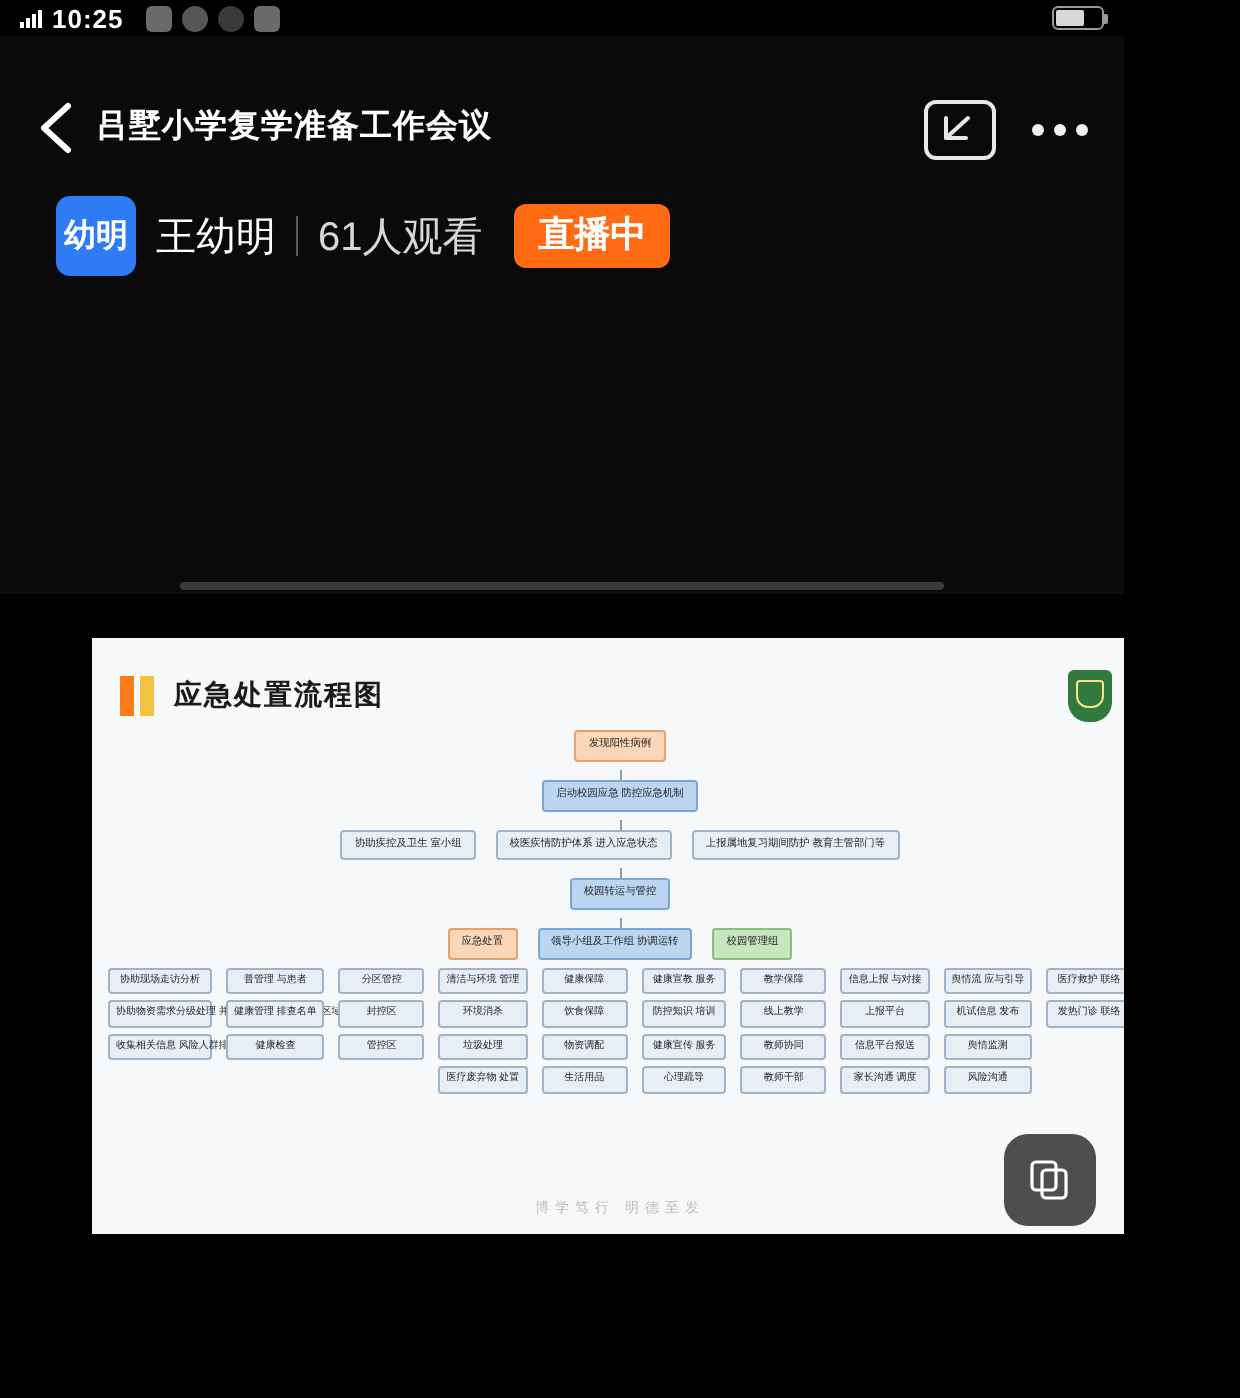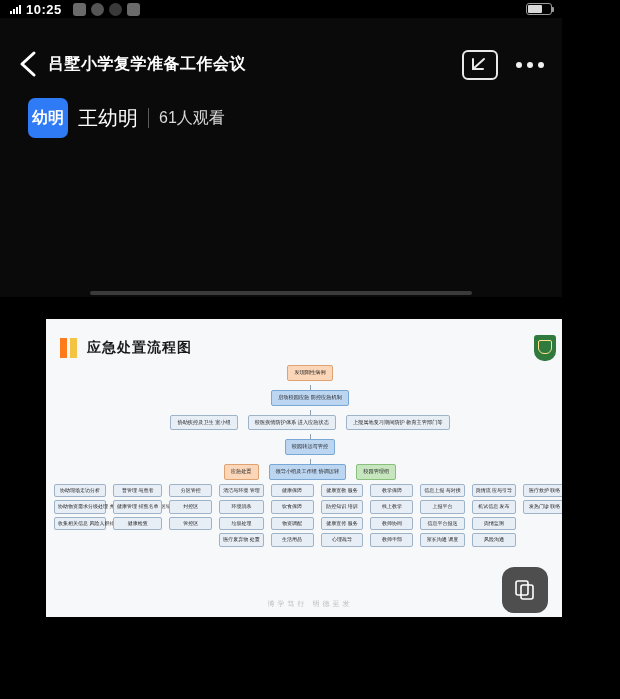--- a/index.html
+++ b/index.html
@@ -105,21 +105,21 @@
     border-radius: 7px;
     background: #2f7bf6;
     color: #fff;
     font-size: 16px;
     font-weight: bold;
     display: flex; align-items: center; justify-content: center;
     flex: 0 0 auto;
   }
   .pname { color: #fff; font-size: 20px; }
   .divider-v { width: 1px; height: 20px; background: #5a5a5a; }
-  .viewers { color: #d8d8d8; font-size: 16px; }
+  .viewers { color: #d8d8d8; font-size: 20px; }
   .live-badge {
     margin-left: 6px;
     background: #ff6a13;
     color: #fff;
     font-size: 18px;
     font-weight: bold;
     padding: 5px 12px;
     border-radius: 6px;
     line-height: 1.2;
   }
@@ -287,20 +287,21 @@
           <i></i>
         </div>
     </div>
   </div>
 
   <div class="presenter">
     <div class="avatar">幼明</div>
     <div class="pname">王幼明</div>
     <div class="divider-v"></div>
     <div class="viewers">61人观看</div>
+    <div class="live-badge">直播中</div>
   </div>
 
   <div class="stage">
     <div class="progress-track">
       <div class="progress-fill" style="width: 0%;"></div>
     </div>
 
     <div class="slide">
       <div class="slide-head">
         <span class="slide-bars">

